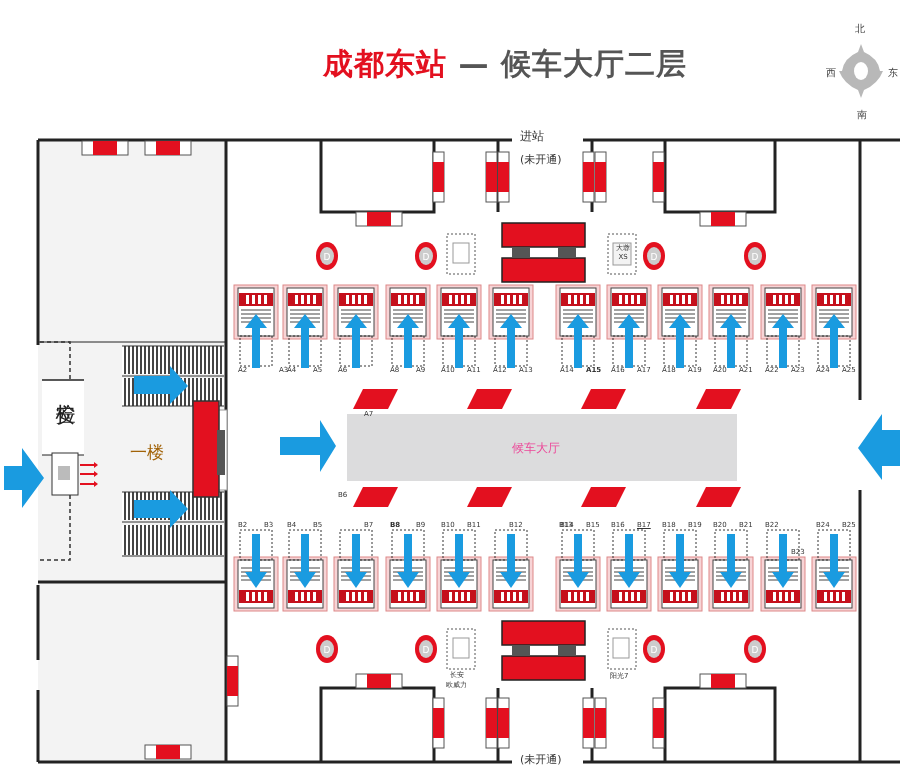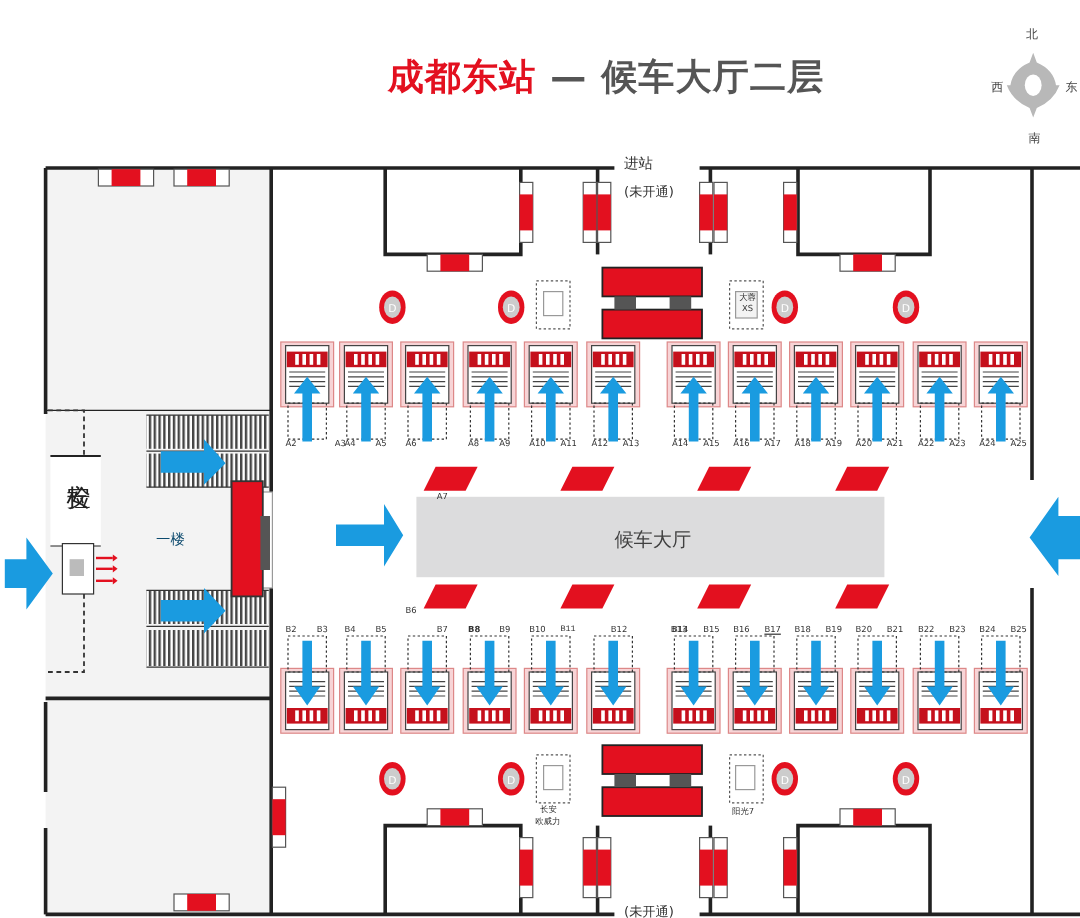--- a/index.html
+++ b/index.html
@@ -658,69 +658,69 @@
         <rect x="818" y="530" width="32" height="30" fill="none" stroke="#333" stroke-dasharray="2 2"></rect>
         <path d="M830 534 V572 H823 L834 588 L845 572 H838 V534 Z" fill="#1a9be0"></path>
       </g>
     </g>
 </svg>
 
 <div class="abs" style="left:520px;top:128px;font-size:12px;color:#333;">进站</div>
 <div class="abs" style="left:520px;top:152px;font-size:11px;color:#333;">(未开通)</div>
 <div class="abs" style="left:520px;top:752px;font-size:11px;color:#333;">(未开通)</div>
 <div class="abs" style="left:48px;top:388px;width:32px;font-size:20px;color:#222;writing-mode:vertical-rl;text-orientation:upright;">安检</div>
-<div class="abs" style="left:130px;top:441px;font-size:12px;color:#0c4a6e;text-align:right;">一楼</div>
-<div class="abs" style="left:512px;top:440px;font-size:16px;color:#404040;">候车大厅</div>
+<div class="abs" style="left:130px;top:441px;font-size:17px;color:#a16207;text-align:right;">一楼</div>
+<div class="abs" style="left:512px;top:440px;font-size:12px;color:#ec4899;">候车大厅</div>
 <div class="abs" style="left:614px;top:244px;width:18px;font-size:7px;line-height:9px;color:#333;text-align:center;word-break:break-all;">大蓉XS</div>
 <div class="abs" style="left:450px;top:670px;font-size:7px;color:#333;">长安</div>
 <div class="abs" style="left:446px;top:680px;font-size:7px;color:#333;">欧威力</div>
 <div class="abs" style="left:610px;top:671px;font-size:7px;color:#333;">阳光7</div>
 
 <div id="gateLabels">
     <div class="abs" style="left: 238px; top: 366px; font-size: 7px; color: rgb(51, 51, 51);">A2</div>
     <div class="abs" style="left: 264px; top: 366px; font-size: 7px; color: rgb(51, 51, 51); margin-left: 15px;">A3</div>
     <div class="abs" style="left: 287px; top: 366px; font-size: 7px; color: rgb(51, 51, 51);">A4</div>
     <div class="abs" style="left: 313px; top: 366px; font-size: 7px; color: rgb(51, 51, 51);">A5</div>
     <div class="abs" style="left: 338px; top: 366px; font-size: 7px; color: rgb(51, 51, 51);">A6</div>
     <div class="abs" style="left: 364px; top: 366px; font-size: 7px; color: rgb(51, 51, 51); margin-top: 44px;">A7</div>
     <div class="abs" style="left: 390px; top: 366px; font-size: 7px; color: rgb(51, 51, 51);">A8</div>
     <div class="abs" style="left: 416px; top: 366px; font-size: 7px; color: rgb(51, 51, 51);">A9</div>
     <div class="abs" style="left: 441px; top: 366px; font-size: 7px; color: rgb(51, 51, 51);">A10</div>
     <div class="abs" style="left: 467px; top: 366px; font-size: 7px; color: rgb(51, 51, 51);">A11</div>
     <div class="abs" style="left: 493px; top: 366px; font-size: 7px; color: rgb(51, 51, 51); text-align: right;">A12</div>
     <div class="abs" style="left: 519px; top: 366px; font-size: 7px; color: rgb(51, 51, 51);">A13</div>
     <div class="abs" style="left: 560px; top: 366px; font-size: 7px; color: rgb(51, 51, 51);">A14</div>
-    <div class="abs" style="left: 586px; top: 366px; font-size: 7px; color: rgb(51, 51, 51);">A15</div>
+    <div class="abs" style="left: 586px; top: 366px; font-size: 7px; color: rgb(51, 51, 51); font-weight: bold;">A15</div>
     <div class="abs" style="left: 611px; top: 366px; font-size: 7px; color: rgb(51, 51, 51);">A16</div>
     <div class="abs" style="left: 637px; top: 366px; font-size: 7px; color: rgb(51, 51, 51);">A17</div>
     <div class="abs" style="left: 662px; top: 366px; font-size: 7px; color: rgb(51, 51, 51);">A18</div>
     <div class="abs" style="left: 688px; top: 366px; font-size: 7px; color: rgb(51, 51, 51);">A19</div>
     <div class="abs" style="left: 713px; top: 366px; font-size: 7px; color: rgb(51, 51, 51);">A20</div>
     <div class="abs" style="left: 739px; top: 366px; font-size: 7px; color: rgb(51, 51, 51);">A21</div>
     <div class="abs" style="left: 765px; top: 366px; font-size: 7px; color: rgb(51, 51, 51);">A22</div>
     <div class="abs" style="left: 791px; top: 366px; font-size: 7px; color: rgb(51, 51, 51);">A23</div>
     <div class="abs" style="left: 816px; top: 366px; font-size: 7px; color: rgb(51, 51, 51);">A24</div>
     <div class="abs" style="left: 842px; top: 366px; font-size: 7px; color: rgb(51, 51, 51);">A25</div>
     <div class="abs" style="left: 238px; top: 521px; font-size: 7px; color: rgb(51, 51, 51);">B2</div>
     <div class="abs" style="left: 264px; top: 521px; font-size: 7px; color: rgb(51, 51, 51);">B3</div>
     <div class="abs" style="left: 287px; top: 521px; font-size: 7px; color: rgb(51, 51, 51);">B4</div>
     <div class="abs" style="left: 313px; top: 521px; font-size: 7px; color: rgb(51, 51, 51);">B5</div>
-    <div class="abs" style="left: 338px; top: 505px; font-size: 7px; color: rgb(51, 51, 51);">B6</div>
+    <div class="abs" style="left: 338px; top: 491px; font-size: 7px; color: rgb(51, 51, 51);">B6</div>
     <div class="abs" style="left: 364px; top: 521px; font-size: 7px; color: rgb(51, 51, 51);">B7</div>
     <div class="abs" style="left: 390px; top: 521px; font-size: 7px; color: rgb(51, 51, 51); font-weight: bold;">B8</div>
     <div class="abs" style="left: 416px; top: 521px; font-size: 7px; color: rgb(51, 51, 51);">B9</div>
     <div class="abs" style="left: 441px; top: 521px; font-size: 7px; color: rgb(51, 51, 51);">B10</div>
-    <div class="abs" style="left: 467px; top: 521px; font-size: 7px; color: rgb(51, 51, 51); font-family: Liberation Mono, monospace;">B11</div>
+    <div class="abs" style="left: 467px; top: 521px; font-size: 7px; color: rgb(51, 51, 51);">B11</div>
     <div class="abs" style="left: 493px; top: 521px; font-size: 7px; color: rgb(51, 51, 51); padding-left: 16px;">B12</div>
     <div class="abs" style="left: 519px; top: 521px; font-size: 7px; color: rgb(51, 51, 51); padding-left: 40px;">B13</div>
     <div class="abs" style="left: 560px; top: 521px; font-size: 7px; color: rgb(51, 51, 51);">B14</div>
     <div class="abs" style="left: 586px; top: 521px; font-size: 7px; color: rgb(51, 51, 51);">B15</div>
     <div class="abs" style="left: 611px; top: 521px; font-size: 7px; color: rgb(51, 51, 51);">B16</div>
     <div class="abs" style="left: 637px; top: 521px; font-size: 7px; color: rgb(51, 51, 51); text-decoration: underline;">B17</div>
     <div class="abs" style="left: 662px; top: 521px; font-size: 7px; color: rgb(51, 51, 51);">B18</div>
     <div class="abs" style="left: 688px; top: 521px; font-size: 7px; color: rgb(51, 51, 51);">B19</div>
     <div class="abs" style="left: 713px; top: 521px; font-size: 7px; color: rgb(51, 51, 51);">B20</div>
     <div class="abs" style="left: 739px; top: 521px; font-size: 7px; color: rgb(51, 51, 51);">B21</div>
     <div class="abs" style="left: 765px; top: 521px; font-size: 7px; color: rgb(51, 51, 51);">B22</div>
-    <div class="abs" style="left: 791px; top: 521px; font-size: 7px; color: rgb(51, 51, 51);">B23</div>
+    <div class="abs" style="left: 791px; top: 548px; font-size: 7px; color: rgb(51, 51, 51);">B23</div>
     <div class="abs" style="left: 816px; top: 521px; font-size: 7px; color: rgb(51, 51, 51);">B24</div>
     <div class="abs" style="left: 842px; top: 521px; font-size: 7px; color: rgb(51, 51, 51);">B25</div>
   </div>
 
 </body></html>

